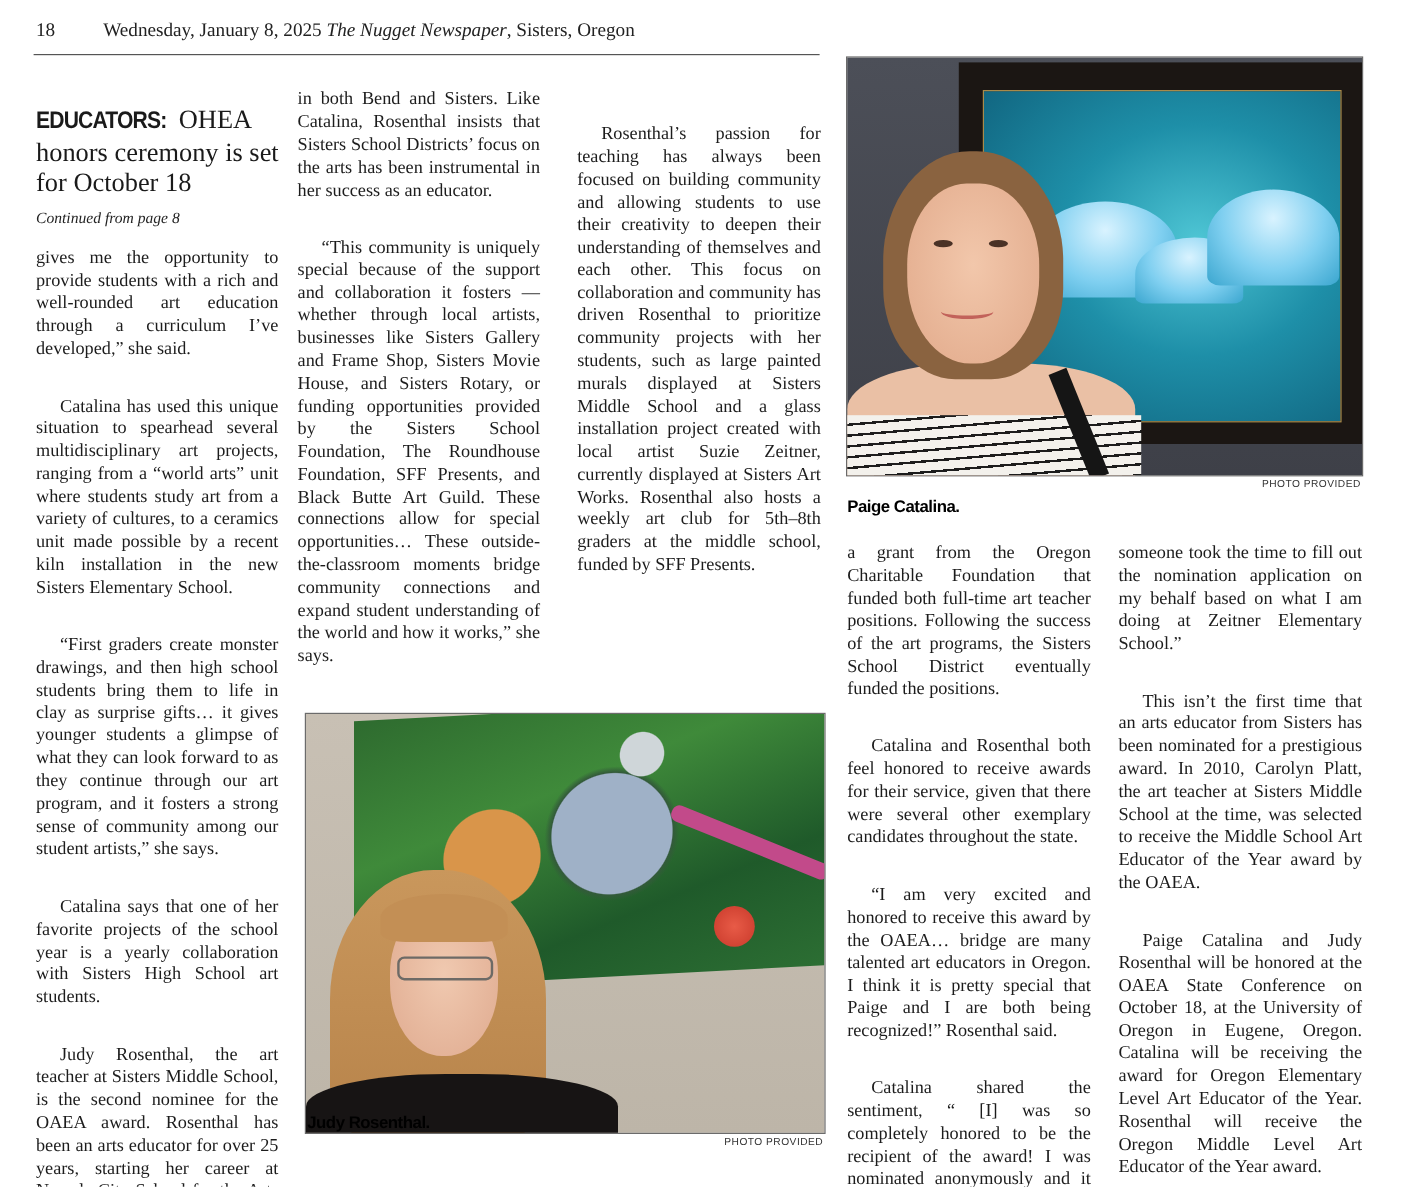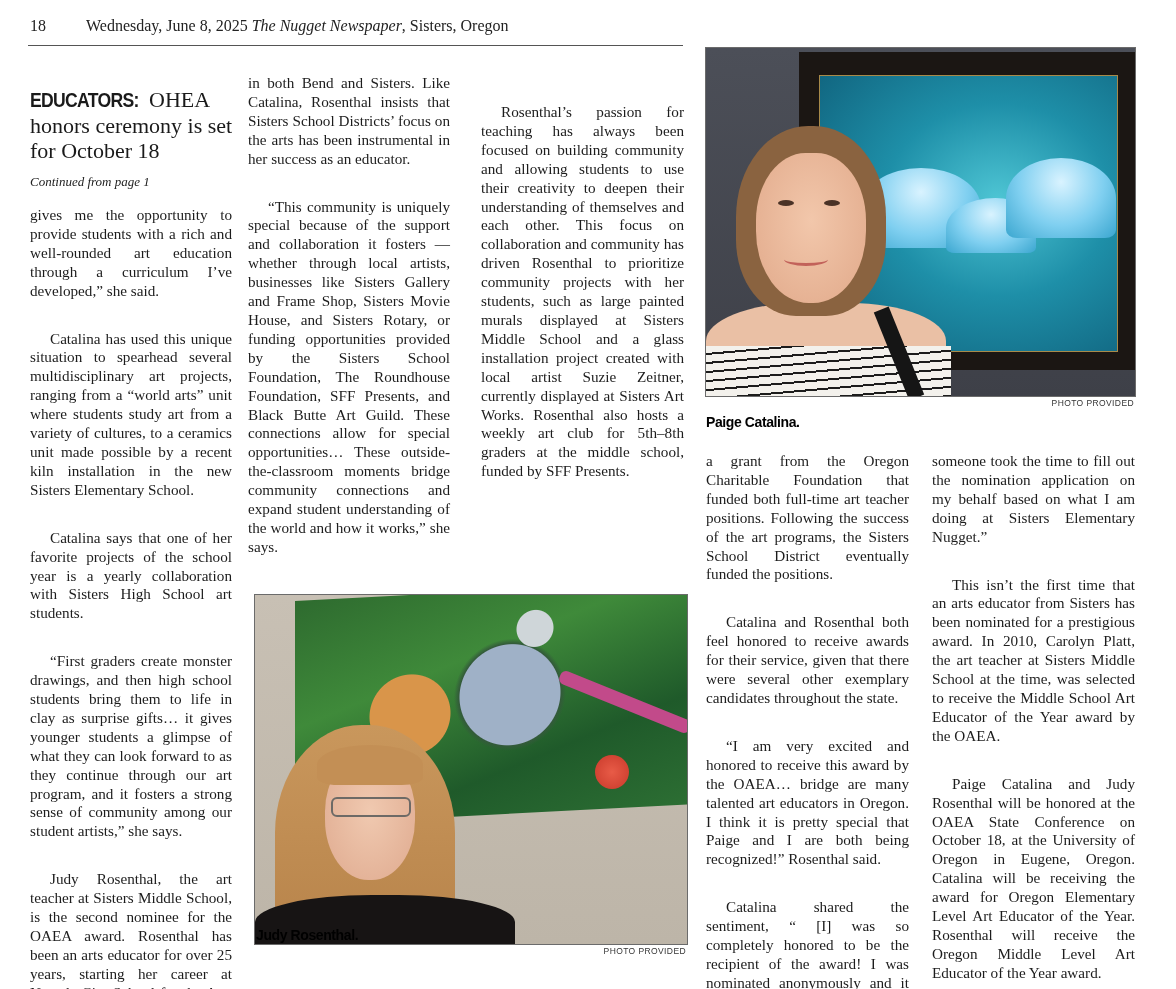--- a/index.html
+++ b/index.html
@@ -101,56 +101,56 @@
     border: 2px solid #6d6a66; border-radius: 6px; box-sizing: border-box; }
   .judy-body { position: absolute; left: 0; top: 300px; width: 260px; height: 60px;
     border-radius: 45% 45% 0 0; background: #171414; }
 
   .body-text-col { color: #1c1c1c; }
 </style>
 </head>
 <body>
 
 <div class="folio">
-  <span class="page-num">18</span><span>Wednesday, June 8, 2025</span> <span class="paper-name">The Nugget Newspaper</span><span>, Sisters, Oregon</span>
+  <span class="page-num">18</span><span>Wednesday, January 8, 2025</span> <span class="paper-name">The Nugget Newspaper</span><span>, Sisters, Oregon</span>
 </div>
 <div class="folio-rule"></div>
 
 <div class="headline">
   <span class="kicker">EDUCATORS:</span>
   <span>OHEA honors ceremony is set for October 18</span>
 </div>
-<div class="continued">Continued from page 1</div>
+<div class="continued">Continued from page 8</div>
 
 <div class="col body-text-col" style="left:30px; top:206px; width:202px;">
   <p>gives me the opportunity to provide students with a rich and well-rounded art education through a curriculum I’ve developed,” she said.</p>
   <p class="indent">Catalina has used this unique situation to spearhead several multidisciplinary art projects, ranging from a “world arts” unit where students study art from a variety of cultures, to a ceramics unit made possible by a recent kiln installation in the new Sisters Elementary School.</p>
+  <p class="indent">“First graders create monster drawings, and then high school students bring them to life in clay as surprise gifts… it gives younger students a glimpse of what they can look forward to as they continue through our art program, and it fosters a strong sense of community among our student artists,” she says.</p>
   <p class="indent">Catalina says that one of her favorite projects of the school year is a yearly collaboration with Sisters High School art students.</p>
-  <p class="indent">“First graders create monster drawings, and then high school students bring them to life in clay as surprise gifts… it gives younger students a glimpse of what they can look forward to as they continue through our art program, and it fosters a strong sense of community among our student artists,” she says.</p>
   <p class="indent">Judy Rosenthal, the art teacher at Sisters Middle School, is the second nominee for the OAEA award. Rosenthal has been an arts educator for over 25 years, starting her career at Nevada City School for the Arts and then moving to Central Oregon where she has taught</p>
 </div>
 
 <div class="col body-text-col" style="left:248px; top:74px; width:202px;">
   <p>in both Bend and Sisters. Like Catalina, Rosenthal insists that Sisters School Districts’ focus on the arts has been instrumental in her success as an educator.</p>
   <p class="indent">“This community is uniquely special because of the support and collaboration it fosters — whether through local artists, businesses like Sisters Gallery and Frame Shop, Sisters Movie House, and Sisters Rotary, or funding opportunities provided by the Sisters School Foundation, The Roundhouse Foundation, SFF Presents, and Black Butte Art Guild. These connections allow for special opportunities… These outside-the-classroom moments bridge community connections and expand student understanding of the world and how it works,” she says.</p>
 </div>
 
 <div class="col body-text-col" style="left:481px; top:74px; width:203px;">
   <p class="indent">Rosenthal’s passion for teaching has always been focused on building community and allowing students to use their creativity to deepen their understanding of themselves and each other. This focus on collaboration and community has driven Rosenthal to prioritize community projects with her students, such as large painted murals displayed at Sisters Middle School and a glass installation project created with local artist Suzie Zeitner, currently displayed at Sisters Art Works. Rosenthal also hosts a weekly art club for 5th–8th graders at the middle school, funded by SFF Presents.</p>
 </div>
 
 <div class="col body-text-col" style="left:706px; top:452px; width:203px;">
   <p>a grant from the Oregon Charitable Foundation that funded both full-time art teacher positions. Following the success of the art programs, the Sisters School District eventually funded the positions.</p>
   <p class="indent">Catalina and Rosenthal both feel honored to receive awards for their service, given that there were several other exemplary candidates throughout the state.</p>
   <p class="indent">“I am very excited and honored to receive this award by the OAEA… bridge are many talented art educators in Oregon. I think it is pretty special that Paige and I are both being recognized!” Rosenthal said.</p>
   <p class="indent">Catalina shared the sentiment, “ [I] was so completely honored to be the recipient of the award! I was nominated anonymously and it felt really special knowing</p>
 </div>
 
 <div class="col body-text-col" style="left:932px; top:452px; width:203px;">
-  <p>someone took the time to fill out the nomination application on my behalf based on what I am doing at Sisters Elementary Nugget.”</p>
+  <p>someone took the time to fill out the nomination application on my behalf based on what I am doing at Zeitner Elementary School.”</p>
   <p class="indent">This isn’t the first time that an arts educator from Sisters has been nominated for a prestigious award. In 2010, Carolyn Platt, the art teacher at Sisters Middle School at the time, was selected to receive the Middle School Art Educator of the Year award by the OAEA.</p>
   <p class="indent">Paige Catalina and Judy Rosenthal will be honored at the OAEA State Conference on October 18, at the University of Oregon in Eugene, Oregon. Catalina will be receiving the award for Oregon Elementary Level Art Educator of the Year. Rosenthal will receive the Oregon Middle Level Art Educator of the Year award.</p>
 </div>
 
 <div class="photo paige-photo">
   <div class="paige-frame"></div>
   <div class="paige-canvas"></div>
   <div class="mountain m1"></div>
   <div class="mountain m2"></div>
   <div class="mountain m3"></div>

